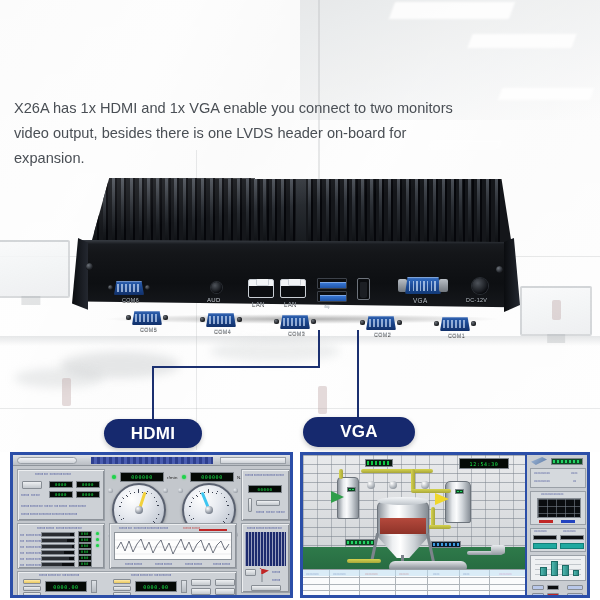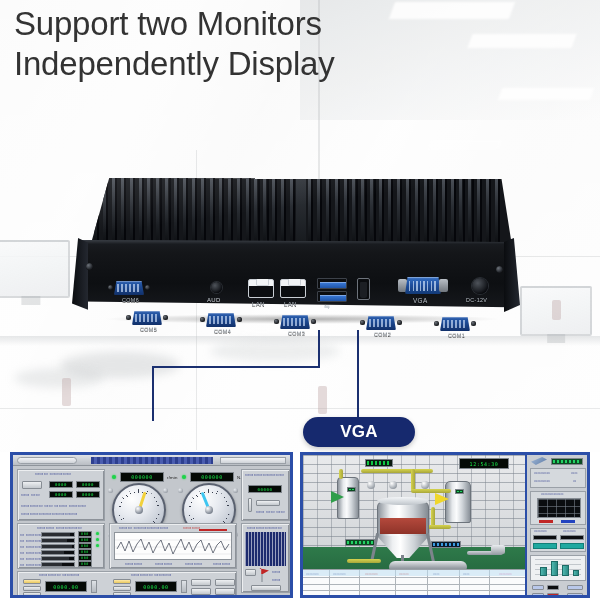--- a/index.html
+++ b/index.html
@@ -289,22 +289,23 @@
     <div class="bg-mon bg-m3"></div>
     <div class="bg-desk"></div>
     <div class="bg-blob bg-b1"></div>
     <div class="bg-blob bg-b2"></div>
     <div class="bg-blob bg-b3"></div>
     <div class="bg-pink" style="left:62px;  top:378px;"></div>
     <div class="bg-pink" style="left:318px; top:386px;"></div>
     <div class="bg-pink" style="left:552px; top:300px; height:20px;"></div>
   </div>
 
-  <div class="headline">Support two Monitors
-Independently Display</div>
+  <div class="subcopy">X26A has 1x HDMI and 1x VGA enable you connect to two monitors
+video output, besides there is one LVDS header on-board for
+expansion.</div>
 
   <div class="device">
 
     <div class="hs-top">
       <div id="fins">
           <div class="fin" style="left: 6px;"></div>
           <div class="fin-gap" style="left: 9.2px;"></div>
           <div class="fin" style="left: 14.913px;"></div>
           <div class="fin-gap" style="left: 18.113px;"></div>
           <div class="fin" style="left: 23.8261px;"></div>
@@ -489,20 +490,23 @@
       </div>
     <div class="plabel" style="left:376px; top:154px;">COM1</div>
   </div>
 
   <div class="cline" style="left:318px; top:330px; width:2px; height:38px;"></div>
   <div class="cline" style="left:152px; top:366px; width:168px; height:2px;"></div>
   <div class="cline" style="left:152px; top:366px; width:2px; height:55px;"></div>
 
   <div class="cline" style="left:357px; top:330px; width:2px; height:89px;"></div>
 
+  <div class="pill pill-hdmi">
+    <span>HDMI</span>
+  </div>
   <div class="pill pill-vga">
     <span>VGA</span>
   </div>
 
   <div class="hmi hmi-left">
     <div class="L-title">
       <div class="tl"></div>
         <div class="tbar"></div>
         <div class="tr"></div>
     </div>

